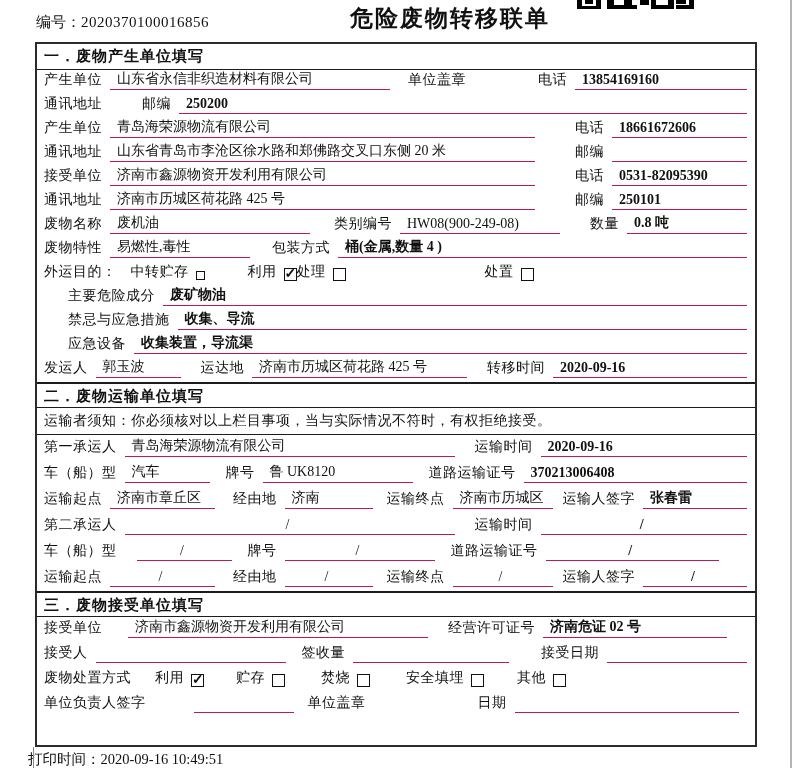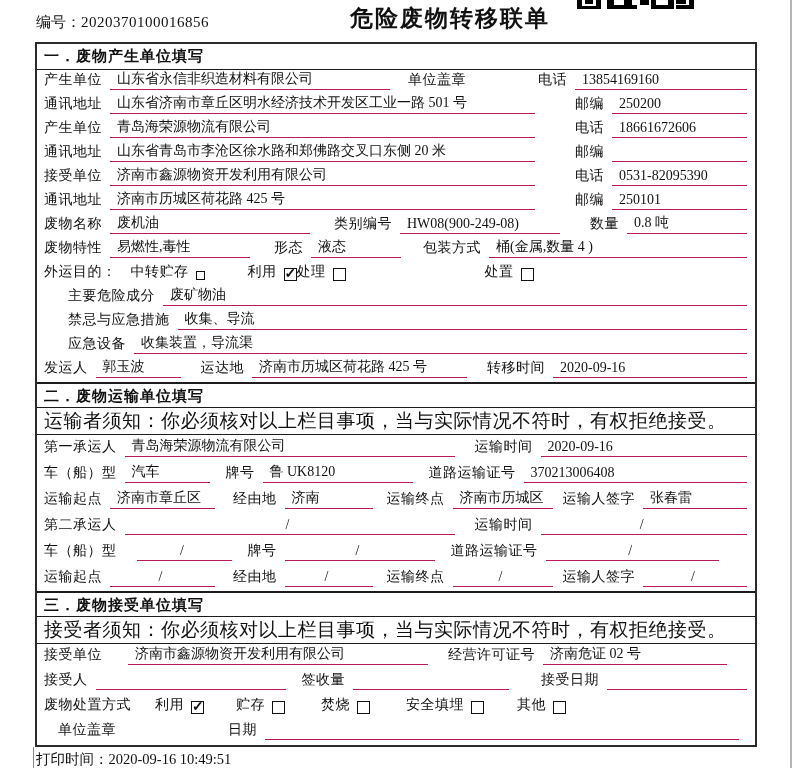--- a/index.html
+++ b/index.html
@@ -19,37 +19,37 @@
   .doc-title{position:absolute;left:100px;top:3px;width:700px;text-align:center;
     font-size:23px;font-weight:bold;letter-spacing:2px;}
   .qr-frag{position:absolute;left:577px;top:0;width:124px;height:9px;}
   
   .form-box{position:absolute;left:35px;top:42px;width:722px;height:705px;
     border:2px solid #2b2b2b;background:#fff;font-size:14px;}
   .sec-header{font-weight:bold;font-size:15px;line-height:25px;height:26px;
     padding-left:7px;border-bottom:1px solid #1c1c1c;letter-spacing:1px;}
   .sec-divider-top{border-top:2px solid #1c1c1c;}
   .notice{height:27px;line-height:26px;padding-left:7px;border-bottom:1px solid #1c1c1c;
-    font-size:19px;letter-spacing:.5px;}
+    font-size:14px;letter-spacing:.5px;}
   .row{display:flex;align-items:flex-end;padding:0 8px 4px 7px;}
   .field{display:flex;align-items:flex-end;min-width:0;}
   .flabel{white-space:nowrap;letter-spacing:.5px;padding-bottom:1px;}
   .fvalue{border-bottom:1px solid #be185d;white-space:nowrap;overflow:hidden;
     padding:0 4px 1px 7px;margin-left:8px;min-height:17px;}
   .fvalue.center{text-align:center;padding-left:0;}
   .grow{flex:1 1 auto;margin-left:24px;}
-  .grow .fvalue{flex:1 1 auto;}
+  .grow .fvalue{flex:1 1 auto;font-weight:bold;}
   
   .ck-item{display:flex;align-items:flex-end;white-space:nowrap;}
   .ck-box{display:inline-block;width:13px;height:13px;border:1.5px solid #111;
     margin:0 0 1px 7px;position:relative;background:#fff;}
   .ck-box.small{width:9px;height:9px;margin-bottom:2px;}
   .ck-box.checked::after{content:"\2713";position:absolute;left:0;top:-4px;
     font-size:14px;font-weight:bold;color:#111;}
-  .footer-line{position:absolute;left:36px;top:750px;font-size:14.5px;white-space:nowrap;}
+  .footer-line{position:absolute;left:28px;top:750px;font-size:14.5px;white-space:nowrap;}
 </style>
 </head>
 <body>
 
 <div class="doc-header">
   <div class="serial">
     <span>编号：</span><span class="num">2020370100016856</span>
   </div>
   <div class="doc-title">危险废物转移联单</div>
   <svg class="qr-frag" viewBox="0 0 124 9" xmlns="http://www.w3.org/2000/svg" preserveAspectRatio="none">
@@ -85,21 +85,20 @@
           <span class="flabel">单位盖章</span>
         </span>
         <span class="field grow" style="margin-left:72px">
           <span class="flabel">电话</span>
           <span class="fvalue">13854169160</span>
         </span>
       </div>
       <div class="row" style="height:24px">
         <span class="field">
           <span class="flabel">通讯地址</span>
-          <span class="fvalue" style="width:425px;flex:0 0 425px">山东省济南市章丘区明水经济技术开发区工业一路 501 号</span>
         </span>
         <span class="field grow" style="margin-left:40px">
           <span class="flabel">邮编</span>
           <span class="fvalue">250200</span>
         </span>
       </div>
       <div class="row" style="height:24px">
         <span class="field">
           <span class="flabel">产生单位</span>
           <span class="fvalue" style="width:425px;flex:0 0 425px">青岛海荣源物流有限公司</span>
@@ -150,24 +149,20 @@
         </span>
         <span class="field grow" style="margin-left:30px">
           <span class="flabel">数量</span>
           <span class="fvalue">0.8 吨</span>
         </span>
       </div>
       <div class="row" style="height:24px">
         <span class="field">
           <span class="flabel">废物特性</span>
           <span class="fvalue" style="width:140px;flex:0 0 140px">易燃性,毒性</span>
-        </span>
-        <span class="field" style="margin-left:24px">
-          <span class="flabel">形态</span>
-          <span class="fvalue" style="width:90px;flex:0 0 90px">液态</span>
         </span>
         <span class="field grow" style="margin-left:22px">
           <span class="flabel">包装方式</span>
           <span class="fvalue">桶(金属,数量 4 )</span>
         </span>
       </div>
       <div class="row" style="height:24px">
         <span class="flabel">外运目的：</span>
         <span class="ck-item" style="margin-left:14px">
           <span class="flabel">中转贮存</span>
@@ -302,21 +297,20 @@
           <span class="fvalue center" style="width:100px;flex:0 0 100px">/</span>
         </span>
         <span class="field grow" style="margin-left:10px">
           <span class="flabel">运输人签字</span>
           <span class="fvalue center">/</span>
         </span>
       </div>
     </div>
     <div>
       <div class="sec-header sec-divider-top">三．废物接受单位填写</div>
-      <div class="notice">接受者须知：你必须核对以上栏目事项，当与实际情况不符时，有权拒绝接受。</div>
       <div class="row" style="height:25px">
         <span class="field">
           <span class="flabel">接受单位</span>
           <span class="fvalue" style="width:300px;flex:0 0 300px;margin-left:26px">济南市鑫源物资开发利用有限公司</span>
         </span>
         <span class="field grow" style="margin-left:20px">
           <span class="flabel">经营许可证号</span>
           <span class="fvalue" style="margin-right:20px">济南危证 02 号</span>
         </span>
       </div>
@@ -351,20 +345,24 @@
         <span class="ck-item" style="margin-left:36px">
           <span class="flabel">安全填埋</span>
           <span class="ck-box"></span>
         </span>
         <span class="ck-item" style="margin-left:33px">
           <span class="flabel">其他</span>
           <span class="ck-box"></span>
         </span>
       </div>
       <div class="row" style="height:25px">
+        <span class="field">
+          <span class="flabel">单位负责人签字</span>
+          <span class="fvalue" style="width:100px;flex:0 0 100px;margin-left:48px">&nbsp;</span>
+        </span>
         <span class="field" style="margin-left:14px">
           <span class="flabel">单位盖章</span>
         </span>
         <span class="field grow" style="margin-left:112px">
           <span class="flabel">日期</span>
           <span class="fvalue" style="margin-right:8px">&nbsp;</span>
         </span>
       </div>
     </div>
   </div>

